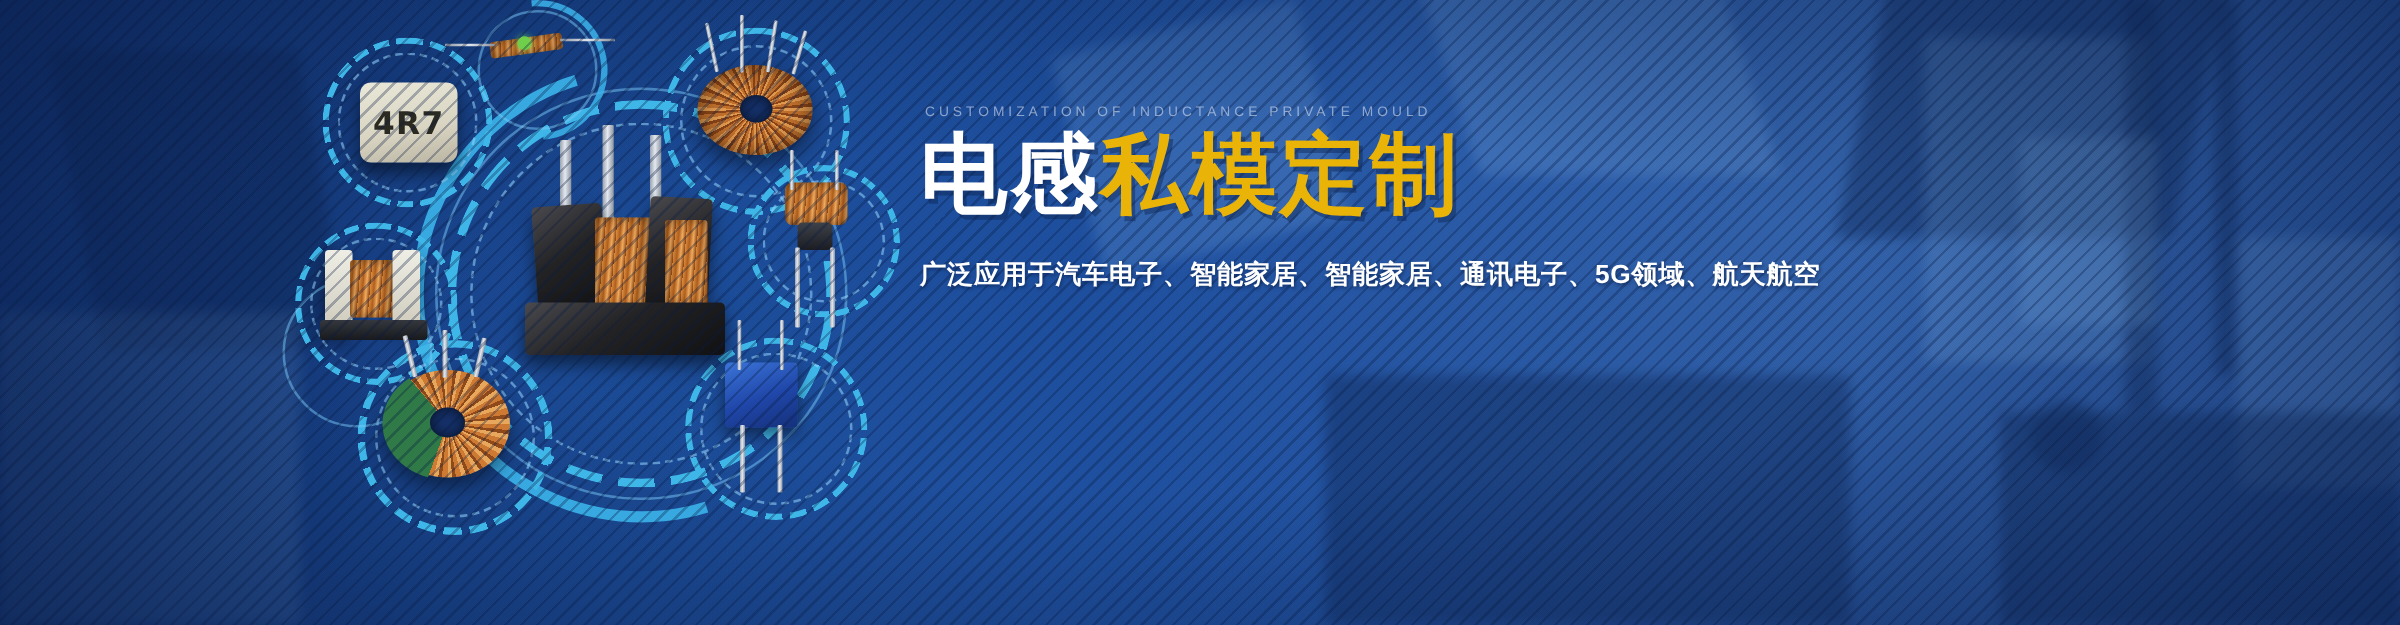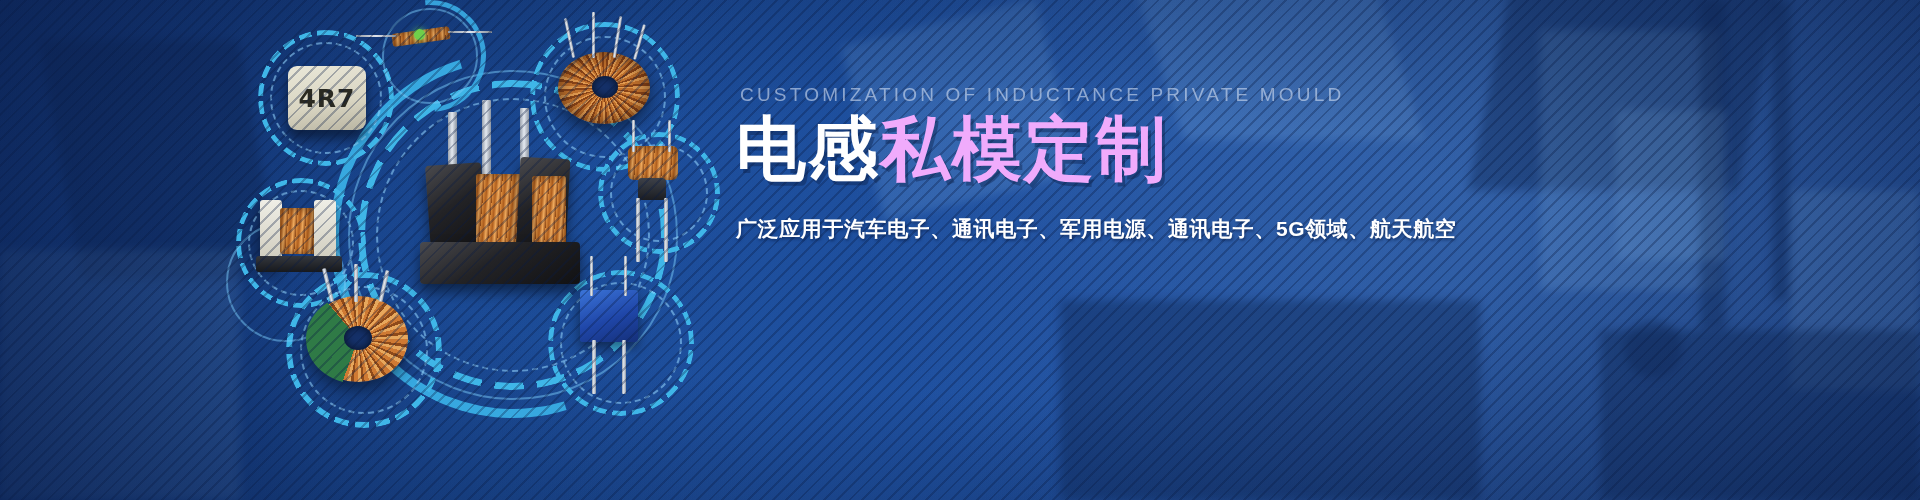--- a/index.html
+++ b/index.html
@@ -166,38 +166,38 @@
   }
 
   
   .content {
     position: absolute;
     left: 736px;
     top: 84px;
     width: 1140px;
   }
   .eyebrow {
-    font-size: 19px;
+    font-size: 11px;
     letter-spacing: 3.2px;
     color: rgba(206,220,240,0.62);
     font-weight: 400;
     white-space: nowrap;
     margin: 0 0 8px 4px;
   }
   .headline {
     margin: 0;
     font-size: 70px;
     font-weight: 700;
     line-height: 1.02;
     letter-spacing: 2px;
     white-space: nowrap;
     font-family: "DejaVu Sans", "Liberation Sans", sans-serif;
   }
   .headline .w { color: #ffffff; text-shadow: 3px 4px 0 rgba(10,30,70,0.40); }
-  .headline .y { color: #f0abfc; text-shadow: 3px 4px 0 rgba(10,30,70,0.40); margin-top: 32px; }
+  .headline .y { color: #eab308; text-shadow: 3px 4px 0 rgba(10,30,70,0.40); margin-top: 32px; }
 
   .feature-bar {
     margin-top: 22px;
     display: inline-block;
     background: #1166c8;
     padding: 13px 26px 14px 26px;
     border-radius: 2px;
     box-shadow: 0 4px 12px rgba(5,20,55,0.40);
   }
   .feature-bar .line {
@@ -341,16 +341,16 @@
 
   <div class="content">
 
     <div class="eyebrow">CUSTOMIZATION OF INDUCTANCE PRIVATE MOULD</div>
 
     <h1 class="headline">
       <span class="w">电感</span><span class="y">私模定制</span>
     </h1>
 
 
-    <div class="tagline">广泛应用于汽车电子、通讯电子、军用电源、通讯电子、5G领域、航天航空</div>
+    <div class="tagline">广泛应用于汽车电子、智能家居、智能家居、通讯电子、5G领域、航天航空</div>
   </div>
 
 </div>
 
 </body></html>

